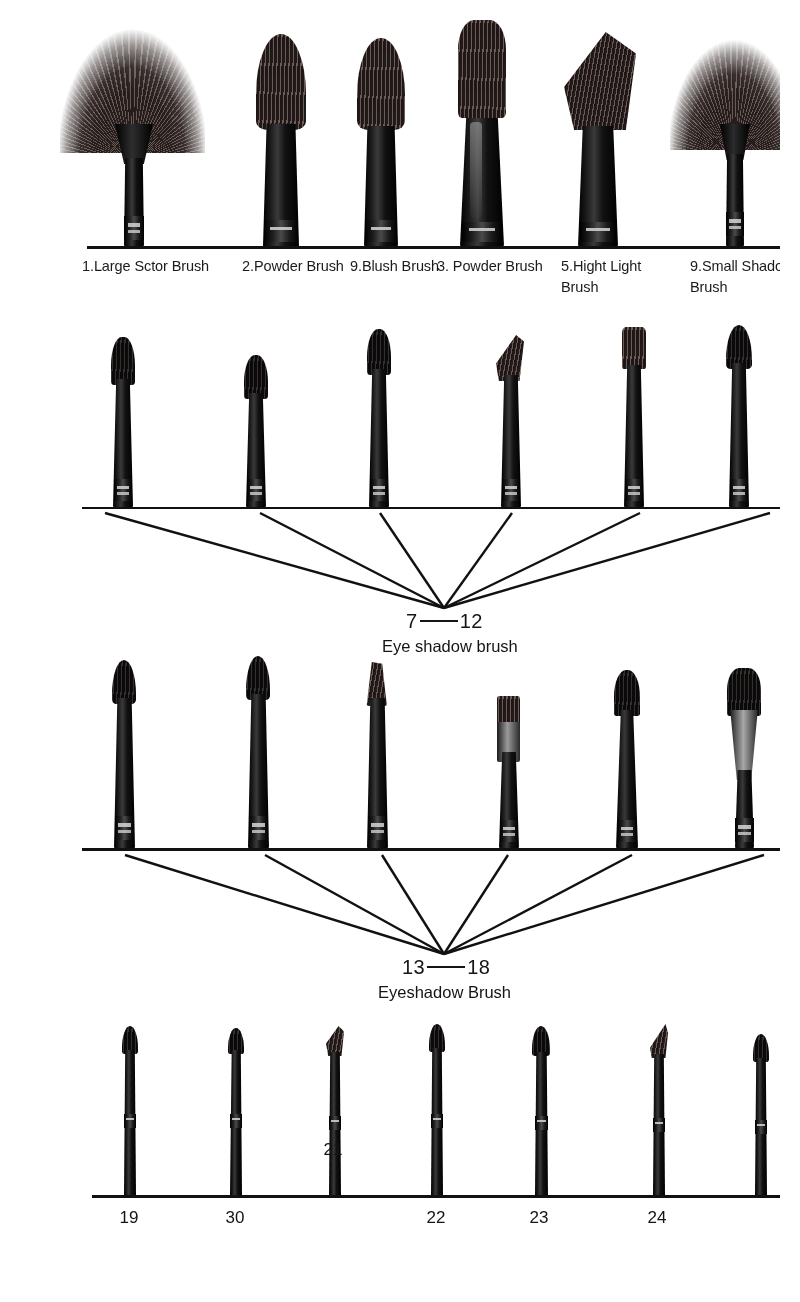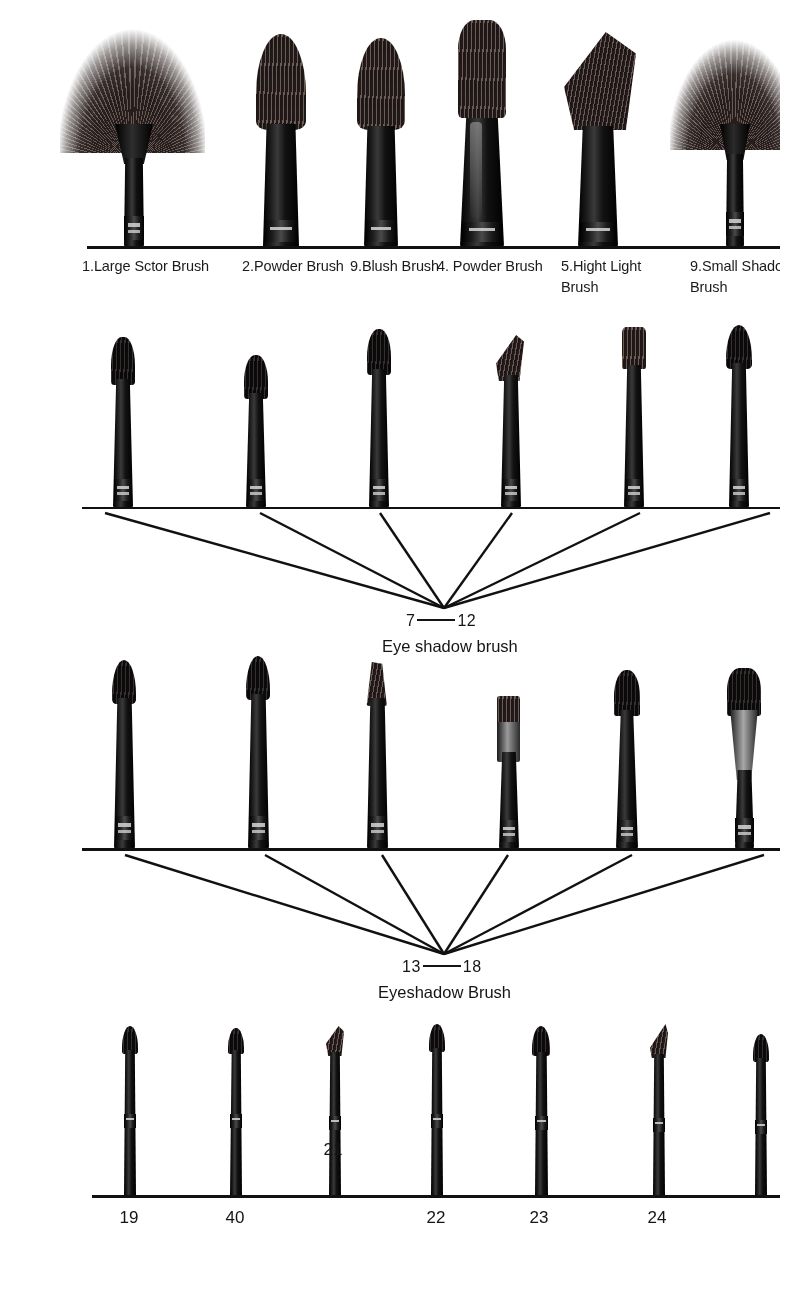--- a/index.html
+++ b/index.html
@@ -34,21 +34,21 @@
     position: absolute;
     font-size: 14.5px;
     line-height: 21px;
     color: #1b1b1b;
     white-space: pre-line;
     letter-spacing: -0.1px;
   }
 
   .group-range {
     position: absolute;
-    font-size: 16px;
+    font-size: 20px;
     line-height: 22px;
     color: #151515;
     white-space: nowrap;
     letter-spacing: 0.5px;
   }
   .group-name {
     position: absolute;
     font-size: 16.5px;
     line-height: 20px;
     color: #151515;
@@ -197,21 +197,21 @@
       <div class="handle" style="left:56px; bottom:0; width:18px; height:92px; clip-path:polygon(6% 0%,94% 0%,100% 100%,0% 100%);"></div>
       <div class="ferrule two" style="left:56px; bottom:10px; width:18px; height:24px;"></div>
     </div>
 
     <div class="baseline" style="left:67px; top:246px; width:716px;"></div>
   </div>
 
   <div class="caption" style="left:62px; top:256px; width:170px;">1.Large Sctor Brush</div>
   <div class="caption" style="left:222px; top:256px; width:112px;">2.Powder Brush</div>
   <div class="caption" style="left:330px; top:256px; width:96px;">9.Blush Brush</div>
-  <div class="caption" style="left:417px; top:256px; width:122px;">4. Powder Brush</div>
+  <div class="caption" style="left:417px; top:256px; width:122px;">3. Powder Brush</div>
   <div class="caption" style="left:541px; top:256px; width:110px;">5.Hight Light
 Brush</div>
   <div class="caption" style="left:670px; top:256px; width:124px;">9.Small Shadow
 Brush</div>
 
   <div class="abs" style="left:0; top:330px; width:800px; height:180px;">
 
     <div class="brush" style="left:88px; bottom:3px; width:30px; height:170px;">
       <div class="dome dark" style="left:3px; top:0; width:24px; height:48px; border-radius:44% 44% 14% 14% / 60% 60% 8% 8%;"></div>
       <div class="handle" style="left:5px; bottom:0; width:20px; height:128px; clip-path:polygon(16% 0%,84% 0%,100% 100%,0% 100%);"></div>
@@ -363,21 +363,21 @@
     <div class="brush" style="left:730px; bottom:2px; width:22px; height:162px;">
       <div class="dome dark point" style="left:3px; top:0; width:16px; height:28px;"></div>
       <div class="handle" style="left:5px; bottom:0; width:12px; height:138px; clip-path:polygon(10% 0%,90% 0%,100% 100%,0% 100%);"></div>
       <div class="ferrule" style="left:5px; bottom:62px; width:12px; height:14px;"></div>
     </div>
 
     <div class="baseline" style="left:72px; top:185px; width:710px; height:3px;"></div>
   </div>
 
   <div class="num-label" style="left:109px; top:1208px;">19</div>
-  <div class="num-label" style="left:215px; top:1208px;">40</div>
+  <div class="num-label" style="left:215px; top:1208px;">30</div>
   <div class="num-label" style="left:313px; top:1140px;">21</div>
   <div class="num-label" style="left:416px; top:1208px;">22</div>
   <div class="num-label" style="left:519px; top:1208px;">23</div>
   <div class="num-label" style="left:637px; top:1208px;">24</div>
   <div class="num-label" style="left:780px; top:1208px;">25</div>
 
 
 </div>
 
 </body></html>

